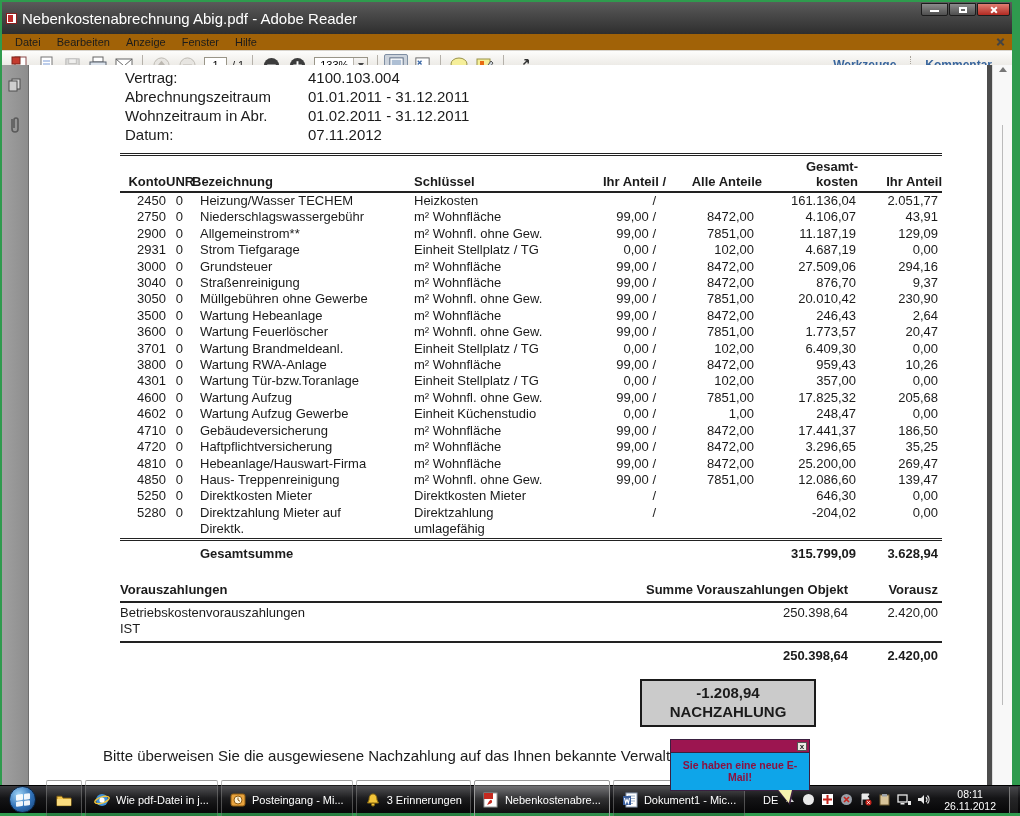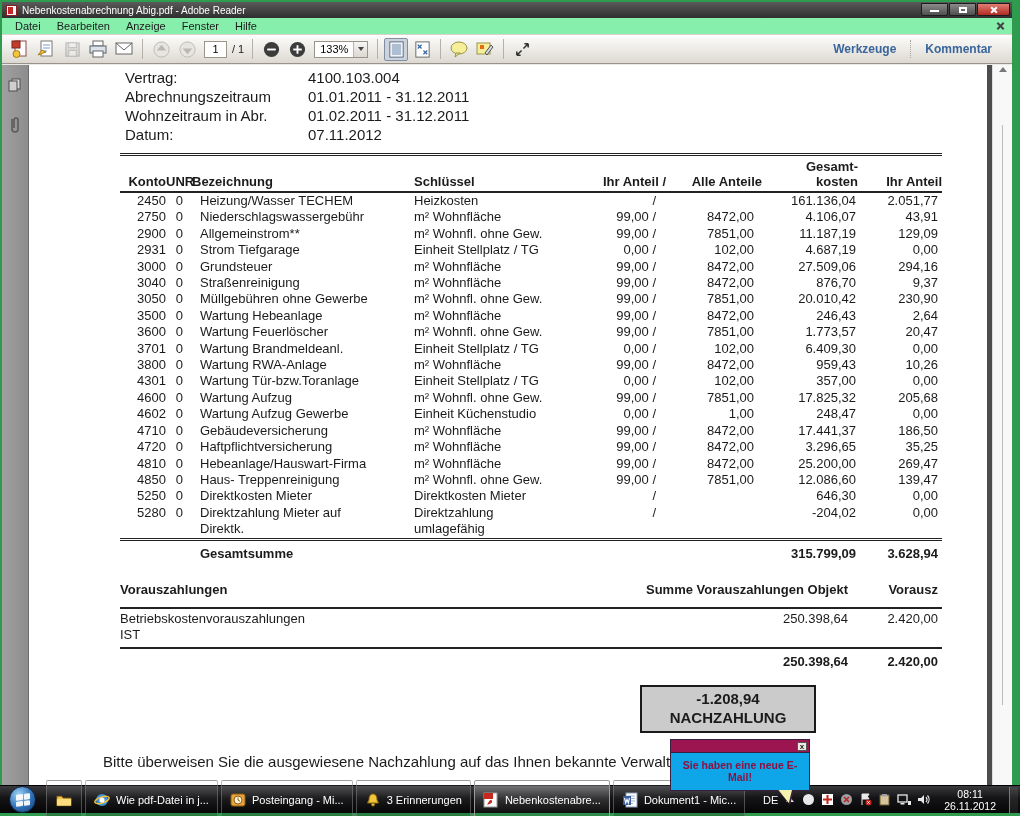--- a/index.html
+++ b/index.html
@@ -1,32 +1,32 @@
 <!DOCTYPE html>
 <html><head>
 <meta charset="utf-8">
 <style>
   * { box-sizing: border-box; margin: 0; padding: 0; }
   html,body { width:1020px; height:816px; overflow:hidden; }
   body { background:#2f9b4e; font-family:"Liberation Sans",sans-serif; position:relative; }
 
   
   .window { position:absolute; left:2px; top:2px; width:1010px; height:783px; background:#ece9e4; }
-  .titlebar { height:16px; background:linear-gradient(#5a5a5a,#2e2e2e); display:flex; align-items:center; padding:0 4px; color:#fff; font-size:10px; position:relative; }
+  .titlebar { height:16px; background:linear-gradient(#5a5a5a,#2e2e2e); display:flex; align-items:center; padding:16px 4px; color:#fff; font-size:15px; position:relative; }
   .titlebar .app-ico { width:11px; height:11px; background:#fff; border:1px solid #8a1f1f; position:relative; margin-right:5px; flex:0 0 auto; }
   .titlebar .app-ico::after { content:""; position:absolute; left:1px; top:1px; width:5px; height:7px; background:#c02a2a; }
   .win-controls { position:absolute; right:2px; top:1px; display:flex; gap:1px; }
   .win-btn { width:27px; height:13px; border:1px solid #1c1c1c; border-radius:0 0 2px 2px; background:linear-gradient(#8b8b8b,#4f4f4f); position:relative; }
   .win-btn.close { background:linear-gradient(#e07e72,#b22a22); width:33px; }
   .win-btn .bar { position:absolute; left:8px; bottom:3px; width:9px; height:2px; background:#fff; }
   .win-btn .box { position:absolute; left:9px; top:3px; width:8px; height:6px; border:2px solid #fff; }
   .win-btn .x1,.win-btn .x2 { position:absolute; left:12px; top:2px; width:8px; height:2px; background:#fff; transform:rotate(45deg); transform-origin:center; top:5px; }
   .win-btn .x2 { transform:rotate(-45deg); }
 
-  .menubar { height:17px; background:#86efac; border-bottom:1px solid #d8d4cd; display:flex; align-items:center; font-size:11px; color:#1c1c1c; padding-left:5px; }
+  .menubar { height:17px; background:#a16207; border-bottom:1px solid #d8d4cd; display:flex; align-items:center; font-size:11px; color:#1c1c1c; padding-left:5px; }
   .menu-item { padding:1px 8px; cursor:default; }
   .menubar-x { margin-left:auto; margin-right:8px; width:8px; height:8px; position:relative; }
   .menubar-x::before,.menubar-x::after { content:""; position:absolute; left:0; top:3px; width:9px; height:2px; background:#444; transform:rotate(45deg);}
   .menubar-x::after { transform:rotate(-45deg); }
 
   .toolbar { height:29px; background:linear-gradient(#fdfdfc,#ddd9d2); border-bottom:1px solid #97938b; display:flex; align-items:center; padding:0 6px; gap:2px; }
   .tbi { width:24px; height:23px; display:flex; align-items:center; justify-content:center; border-radius:2px; }
   .tbi.pressed { background:#ccd3dc; border:1px solid #7f8ea2; }
   .sep { width:1px; height:20px; background:#b5b1aa; margin:0 4px; }
   .pagebox { width:23px; height:17px; background:#fff; border:1px solid #999588; font-size:11px; text-align:center; line-height:15px; margin:0 3px; }
@@ -67,21 +67,21 @@
   .c-ges { width:96px; text-align:right; padding-right:2px; }
   .c-ihr { width:84px; text-align:right; padding-right:4px; }
   table.main tfoot tr { border-top:3px double #222; }
   table.main tfoot td { font-weight:bold; padding-top:5px; }
 
   table.voraus { border-collapse:collapse; margin:20px 0 0 91px; width:822px; font-size:13px; table-layout:fixed; }
   table.voraus .v-lbl { text-align:left; }
   table.voraus .v-obj { width:250px; text-align:right; padding-right:2px; }
   table.voraus .v-vz { width:92px; text-align:right; padding-right:4px; }
   table.voraus thead tr { border-bottom:2px solid #222; }
-  table.voraus th { font-weight:bold; padding-bottom:10px; }
+  table.voraus th { font-weight:bold; padding-bottom:4px; }
   table.voraus tbody tr { border-bottom:2px solid #222;margin-top:8px; }
   table.voraus tbody td { padding:2px 0 3px; vertical-align:top; white-space:pre-line; line-height:16.5px; }
   table.voraus tfoot td { font-weight:bold; padding-top:5px; }
 
   .nachzahlung { margin:16px 51px 0 auto; width:176px; border:2px solid #1a1a1a; background:#cbcbcb; padding:2px 8px 4px; text-align:center; font-weight:bold; font-size:15px; line-height:19px; }
   .doc-footer { margin:20px 0 0 74px; font-size:15px; }
 
   
   .balloon { position:absolute; left:670px; top:739px; width:140px; z-index:60; }
   .bln-head { height:13px; background:#9c1550; border:1px solid #3a2040; border-bottom:none; display:flex; justify-content:flex-end; align-items:center; padding-right:2px; }

